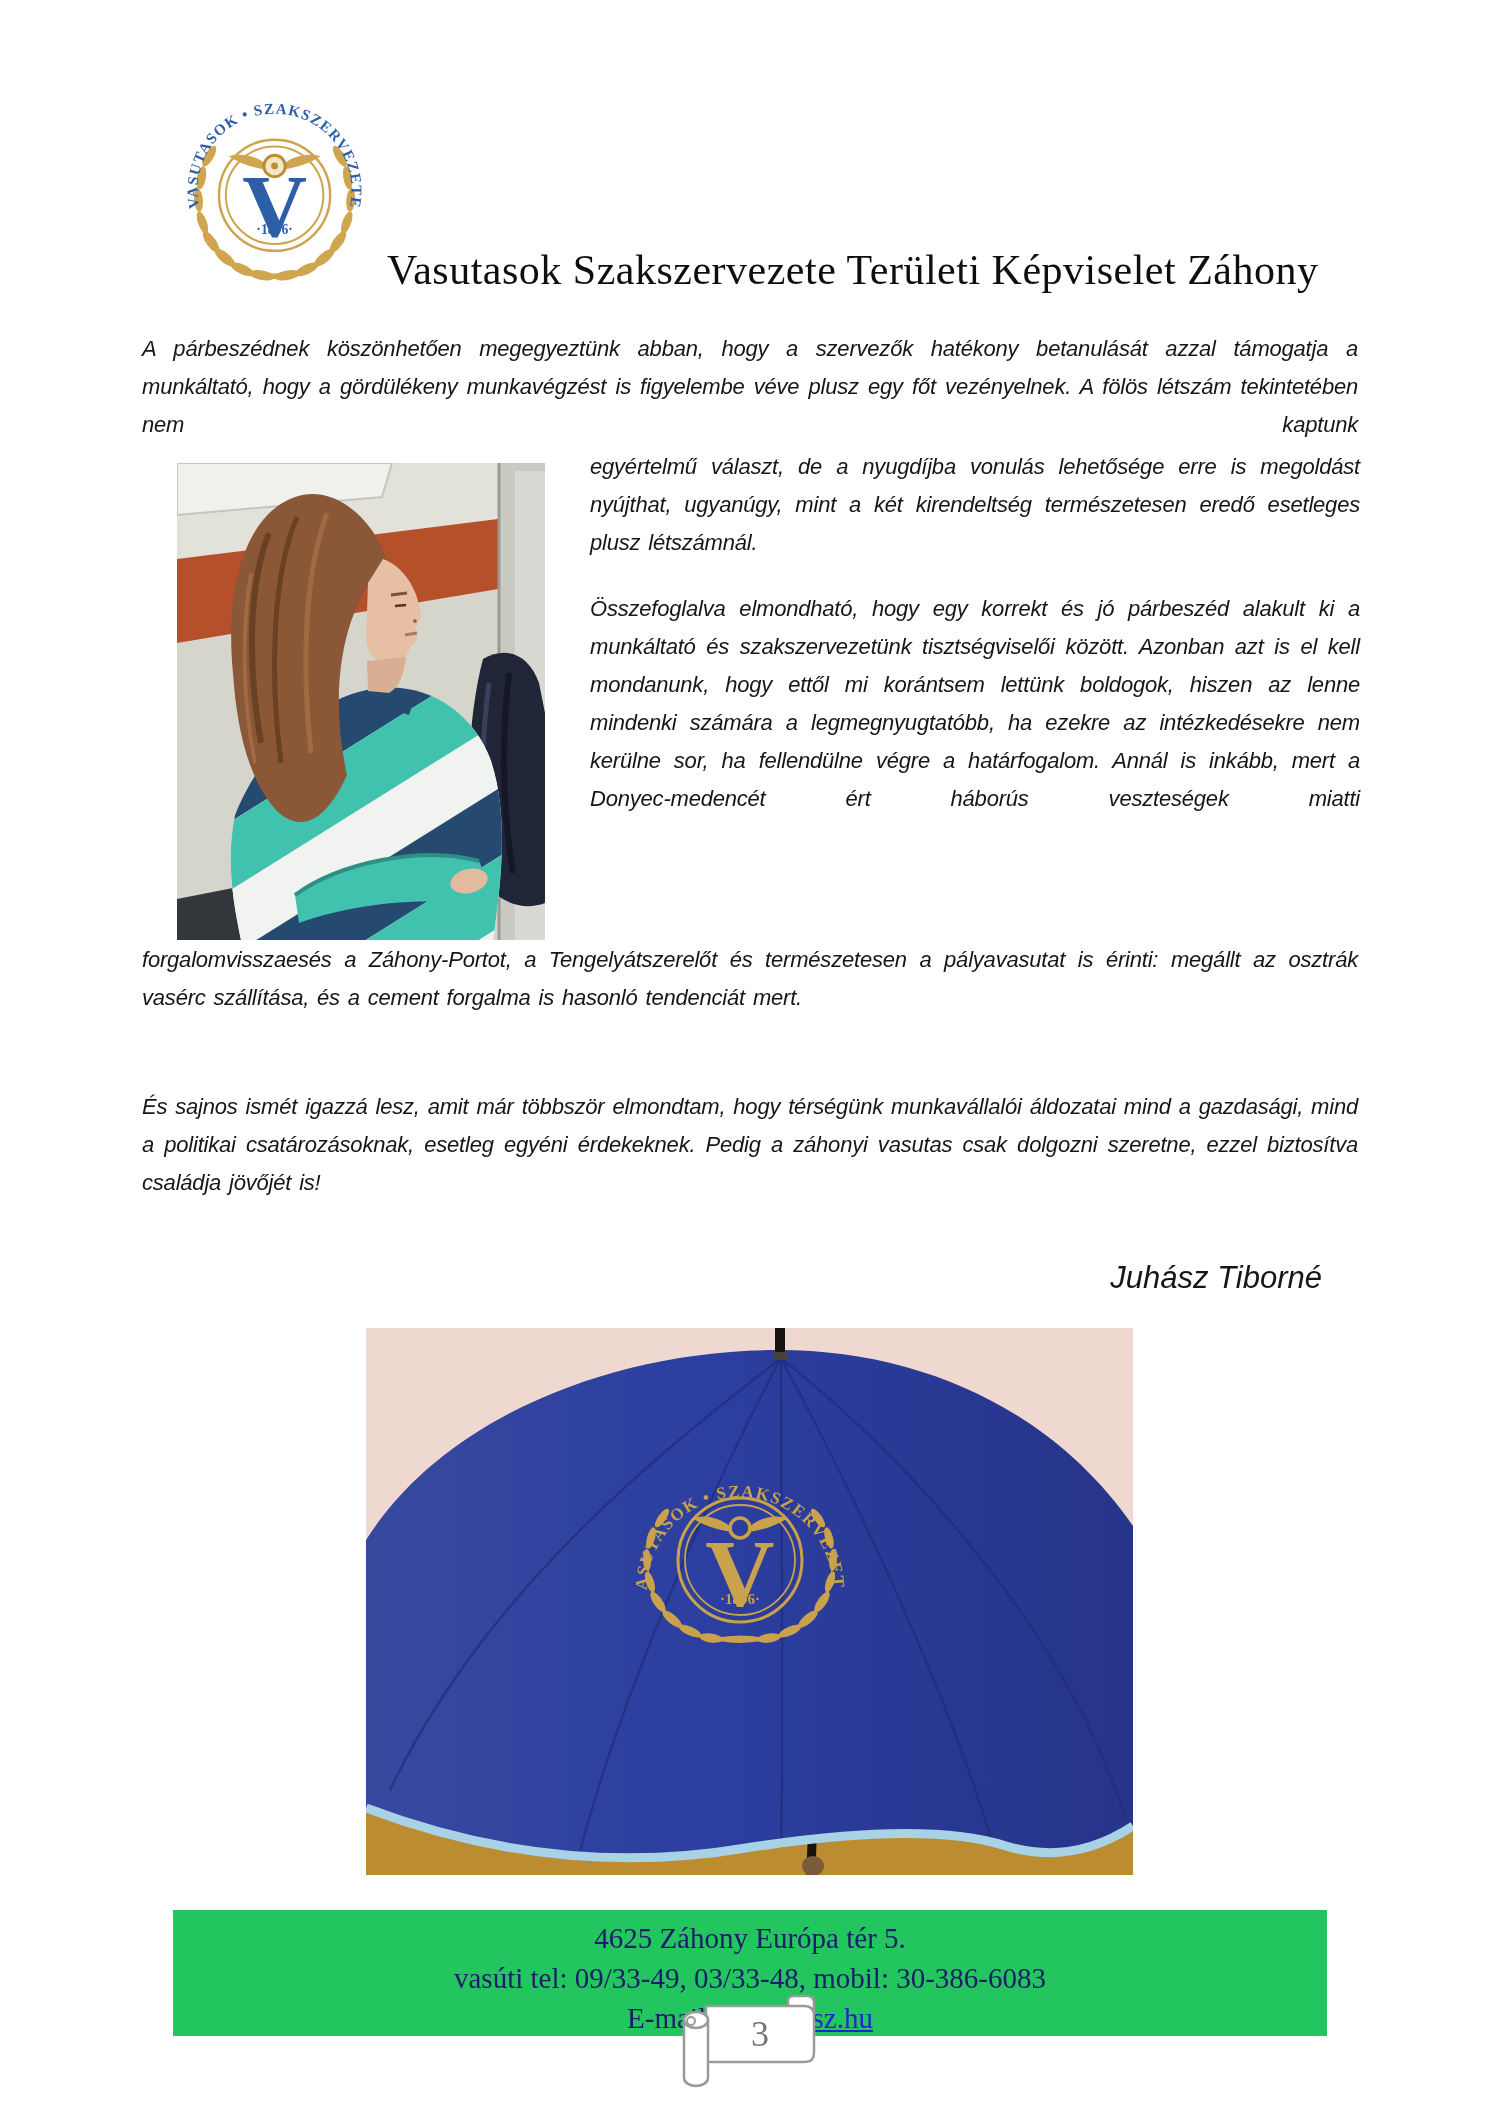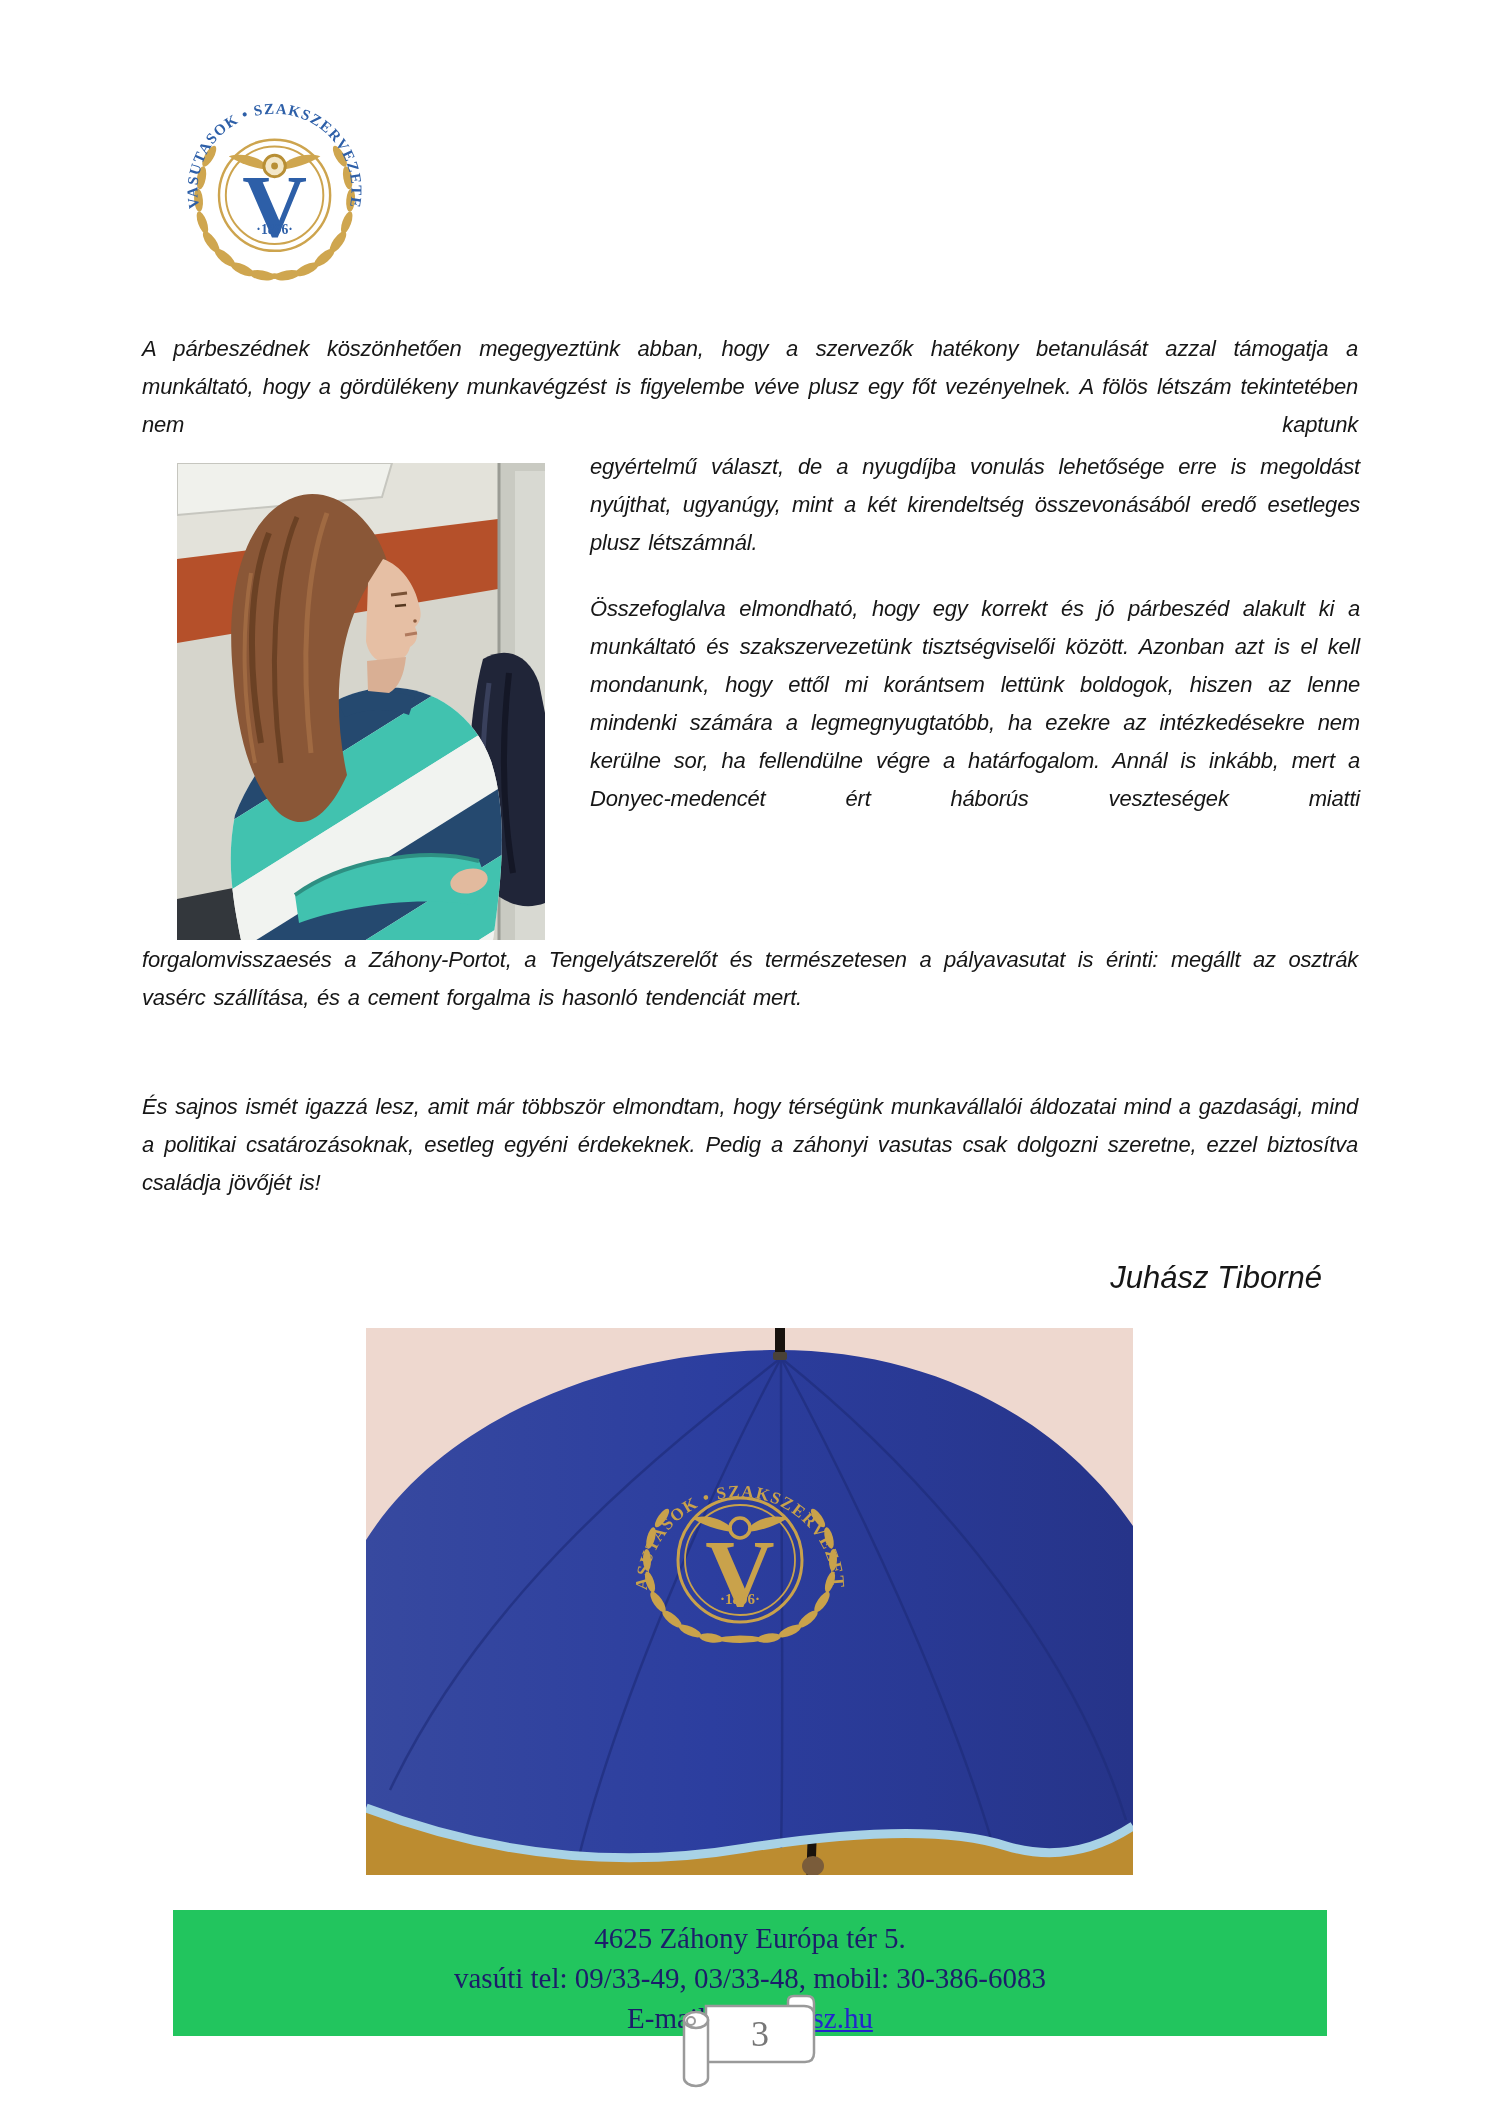--- a/index.html
+++ b/index.html
@@ -65,20 +65,21 @@
         <path d="M90,80 C80,70 64,66 50,70 C62,78 76,82 90,84 Z" fill="#cfa64f"></path>
         <path d="M104,80 C114,70 130,66 144,70 C132,78 118,82 104,84 Z" fill="#cfa64f"></path>
         <circle cx="97" cy="80" r="11" fill="#f3e7c8" stroke="#b88f35" stroke-width="3"></circle>
         <circle cx="97" cy="80" r="3.5" fill="#b88f35"></circle>
       </g>
 
       <text x="97" y="150" text-anchor="middle" font-family="Liberation Serif, serif" font-size="14" font-weight="bold" fill="#2d5fa8">·1896·</text>
     </svg>
   </div>
 
+  <div class="abs title" style="left:387px;top:246px;">Vasutasok Szakszervezete Területi Képviselet Záhony</div>
 
   <div class="abs body-text just-last" style="left:142px;top:330px;width:1216px;">A párbeszédnek köszönhetően megegyeztünk abban, hogy a szervezők hatékony betanulását azzal támogatja a munkáltató, hogy a gördülékeny munkavégzést is figyelembe véve plusz egy főt vezényelnek. A fölös létszám tekintetében nem kaptunk</div>
 
   <div class="abs photo-frame" style="left:177px;top:463px;width:368px;height:477px;">
     <svg width="368" height="477" viewBox="0 0 368 477">
       <rect x="0" y="0" width="368" height="477" fill="#d6d5cc"></rect>
       <rect x="0" y="0" width="368" height="110" fill="#e3e2da"></rect>
       <polygon points="0,0 215,0 205,34 0,52" fill="#f0f1ec" stroke="#c6c6bf" stroke-width="2"></polygon>
 
       <polygon points="0,96 368,50 368,118 0,180" fill="#b5502a"></polygon>
@@ -128,21 +129,21 @@
       <path d="M216,142 L228,141" stroke="#4f3категории524" stroke-width="2" fill="none" opacity="0"></path>
       <path d="M218,143 L229,142" stroke="#54371f" stroke-width="2.5" fill="none"></path>
       <path d="M228,172 L240,170" stroke="#b07a5e" stroke-width="3" fill="none"></path>
       <circle cx="238" cy="158" r="1.8" fill="#8a5a3c"></circle>
 
       <path d="M190,198 L229,194 C227,212 222,224 212,230 L191,228 Z" fill="#d9af94"></path>
     </svg>
   </div>
 
   <div class="abs" style="left:590px;top:448px;width:770px;">
-    <div class="body-text">egyértelmű választ, de a nyugdíjba vonulás lehetősége erre is megoldást nyújthat, ugyanúgy, mint a két kirendeltség összevonásából eredő esetleges plusz létszámnál.</div>
+    <div class="body-text">egyértelmű választ, de a nyugdíjba vonulás lehetősége erre is megoldást nyújthat, ugyanúgy, mint a két kirendeltség természetesen eredő esetleges plusz létszámnál.</div>
     <div class="body-text just-last" style="margin-top:28px;">Összefoglalva elmondható, hogy egy korrekt és jó párbeszéd alakult ki a munkáltató és szakszervezetünk tisztségviselői között. Azonban azt is el kell mondanunk, hogy ettől mi korántsem lettünk boldogok, hiszen az lenne mindenki számára a legmegnyugtatóbb, ha ezekre az intézkedésekre nem kerülne sor, ha fellendülne végre a határfogalom. Annál is inkább, mert a Donyec-medencét ért háborús veszteségek miatti</div>
   </div>
 
   <div class="abs body-text" style="left:142px;top:941px;width:1216px;">forgalomvisszaesés a Záhony-Portot, a Tengelyátszerelőt és természetesen a pályavasutat is érinti: megállt az osztrák vasérc szállítása, és a cement forgalma is hasonló tendenciát mert.</div>
 
   <div class="abs signature" style="left:142px;top:1260px;width:1180px;">Juhász Tiborné</div>
 
   <div class="abs body-text" style="left:142px;top:1088px;width:1216px;">És sajnos ismét igazzá lesz, amit már többször elmondtam, hogy térségünk munkavállalói áldozatai mind a gazdasági, mind a politikai csatározásoknak, esetleg egyéni érdekeknek. Pedig a záhonyi vasutas csak dolgozni szeretne, ezzel biztosítva családja jövőjét is!</div>
 
   <div class="abs photo-frame" style="left:366px;top:1328px;width:767px;height:547px;">

